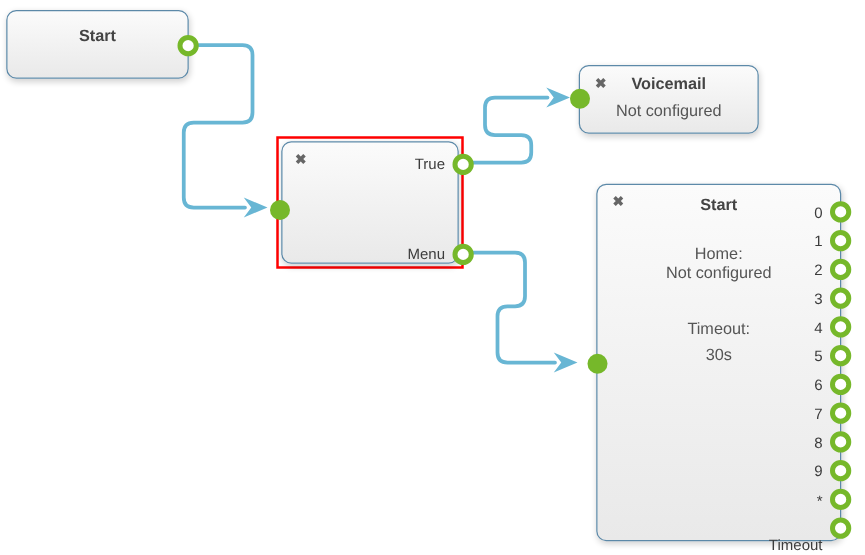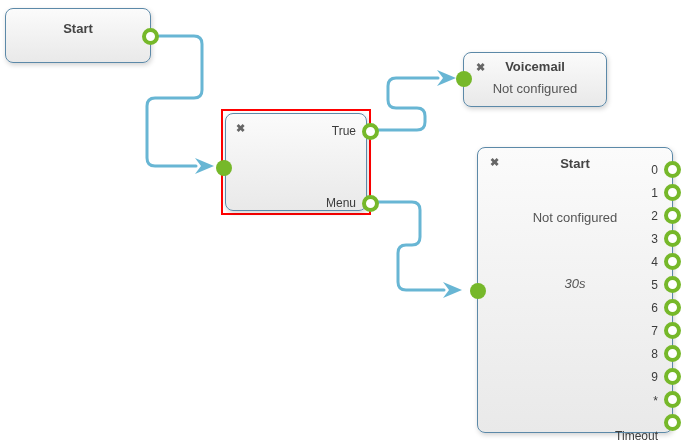--- a/index.html
+++ b/index.html
@@ -89,22 +89,24 @@
     <span class="close" style="left:12px;top:9px;">✖</span>
     <div class="title" style="top:6px;">Voicemail</div>
     <div class="body-line" style="top:28px;">Not configured</div>
     <div class="dot" style="left:-8px;top:18px;"></div>
   </div>
 
   <div class="node" style="left:477px;top:147px;width:196px;height:286px;">
     <span class="close" style="left:12px;top:9px;">✖</span>
     <div class="title" style="top:8px;">Start</div>
 
+    <div class="body-line" style="top:47px;">Home:</div>
     <div class="body-line" style="top:62px;">Not configured</div>
-    <div class="body-line" style="top:128px;font-style:italic;">30s</div>
+    <div class="body-line" style="top:107px;">Timeout:</div>
+    <div class="body-line" style="top:128px;">30s</div>
 
     <div class="dot" style="left:-8px;top:135px;"></div>
 
     <div class="port-label" style="right:14px;top:15px;">0</div>
     <div class="ring" style="right:-9px;top:13px;"></div>
     <div class="port-label" style="right:14px;top:38px;">1</div>
     <div class="ring" style="right:-9px;top:36px;"></div>
     <div class="port-label" style="right:14px;top:61px;">2</div>
     <div class="ring" style="right:-9px;top:59px;"></div>
     <div class="port-label" style="right:14px;top:84px;">3</div>

